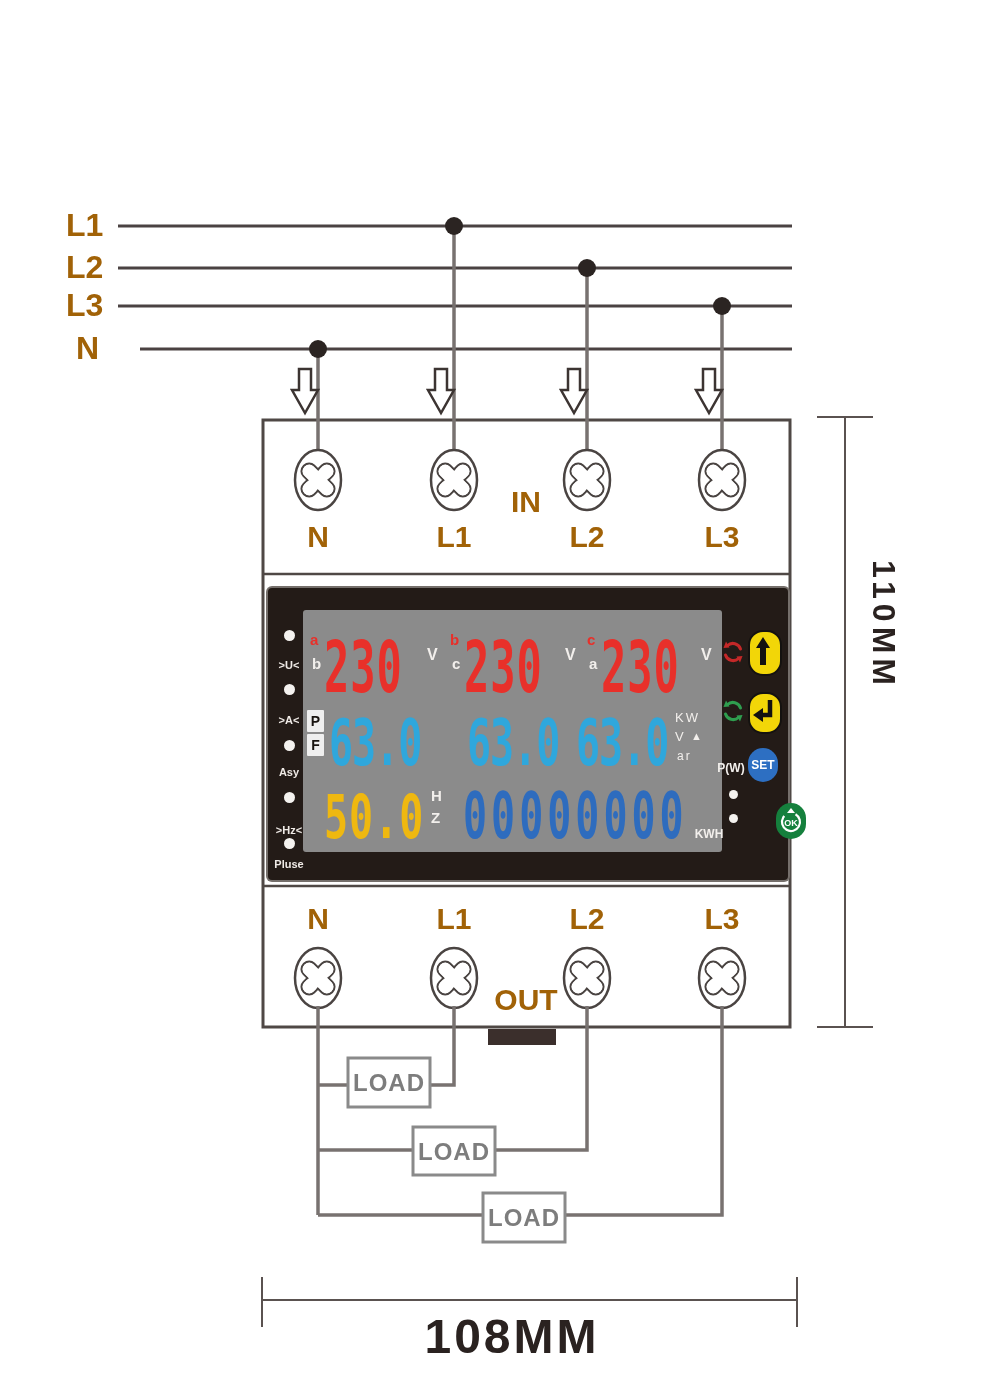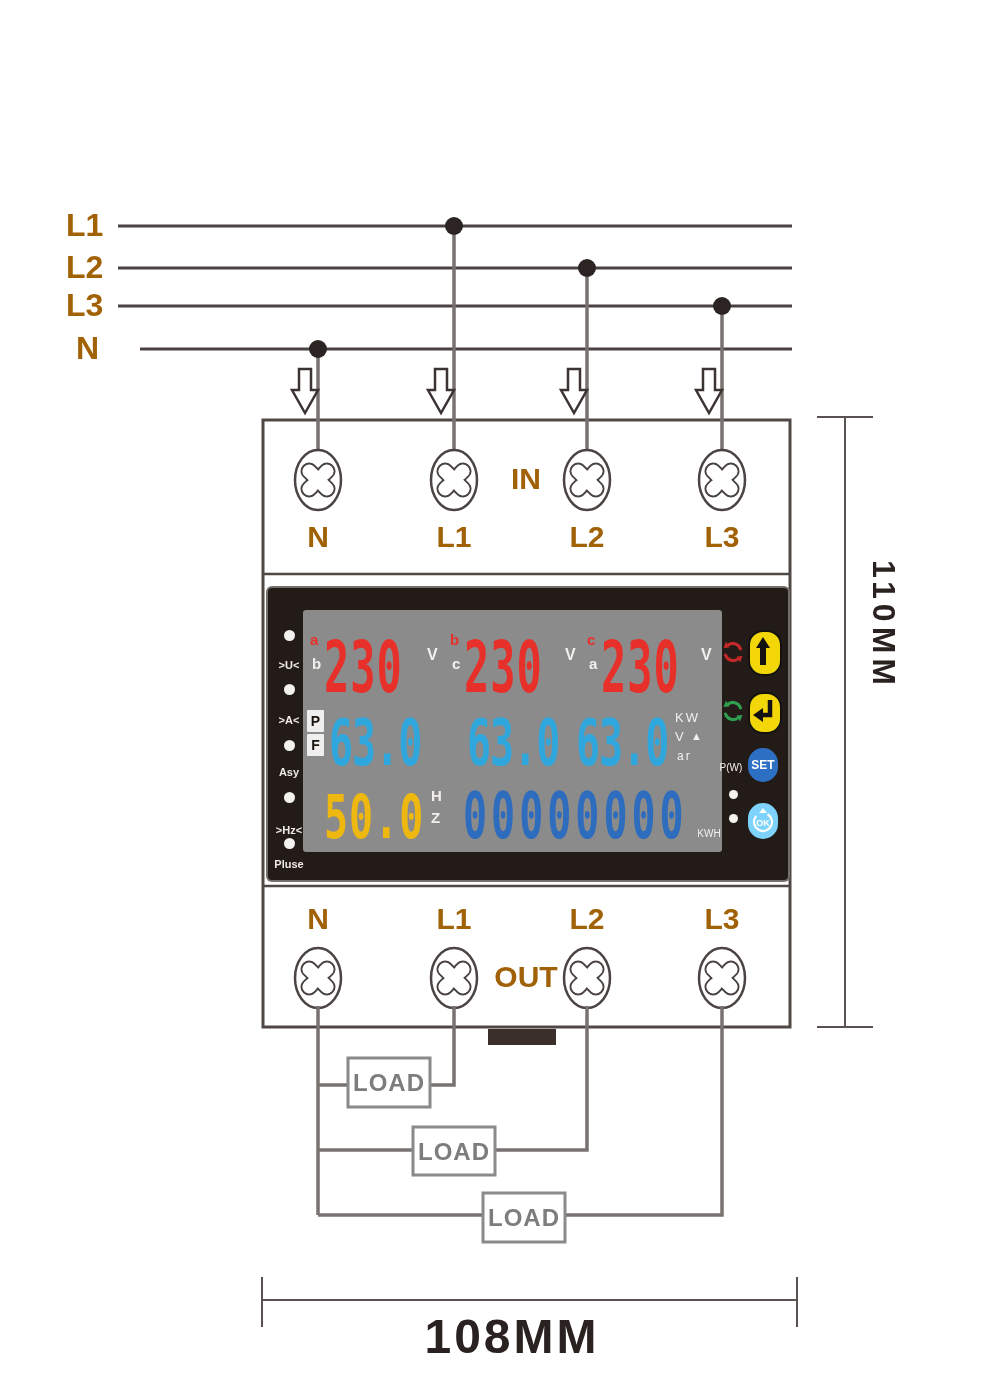--- a/index.html
+++ b/index.html
@@ -4,21 +4,21 @@
 <style>
   html,body{margin:0;padding:0;background:#fff;}
   .canvas{position:relative;width:1000px;height:1384px;background:#fff;overflow:hidden;
           font-family:"Liberation Sans",sans-serif;}
   .layer{position:absolute;left:0;top:0;}
   .title{position:absolute;left:0;right:0;top:58px;margin:0;text-align:center;
          font-size:66px;font-weight:bold;color:#231815;letter-spacing:0px;}
   .lbl{position:absolute;font-weight:bold;color:#a16207;}
   .feed-lbl{font-size:32px;line-height:34px;}
   .term-lbl{font-size:30px;line-height:30px;transform:translate(-50%,-50%);}
-  .io-lbl{font-size:30px;line-height:30px;transform:translate(-50%,-50%);}
+  .io-lbl{font-size:30px;line-height:30px;transform:translate(-50%,-50%);margin-top:23px;}
   .load-lbl{font-size:24px;line-height:24px;color:#7d7d7d;letter-spacing:1px;
             transform:translate(-50%,-50%);}
   .dim-lbl{font-size:48px;line-height:36px;color:#2a2220;letter-spacing:3px;
            transform:translate(-50%,-50%);}
   .dim-lbl.rot{font-size:32px;letter-spacing:5px;transform:translate(-50%,-50%) rotate(90deg);}
   
   .panel{position:absolute;left:268px;top:588px;width:520px;height:292px;
          background:#231b17;border-radius:4px;box-shadow:0 0 0 2px #756f6b;}
   .panel *{position:absolute;}
   .led{width:11px;height:11px;border-radius:50%;background:#f4f2ef;}
@@ -29,22 +29,22 @@
        transform-origin:top left;white-space:pre;}
   .c-red{color:#e8302a}.c-cyan{color:#2fa7dc}.c-blue{color:#2e6cbe}.c-yel{color:#efb810}
   .lcd-sm{font-size:15px;font-weight:bold;color:#f2efec;line-height:15px;}
   .lcd-sm.red{color:#e8302a;}
   .pfbox{width:17px;height:22px;background:#efefef;color:#18130f;font-size:14px;
          font-weight:bold;text-align:center;line-height:22px;border-radius:1px;}
   .unit-sm{font-size:13px;font-weight:normal;color:#f2efec;letter-spacing:2px;line-height:13px;}
   .btn{border-radius:15px;}
   .btn-yel{background:#f2d608;border:2px solid #141210;}
   .btn-blue{background:#2d6fc2;color:#fff;font-weight:bold;font-size:12px;text-align:center;}
-  .btn-org{background:#7dd3fc;}
-  .pw-lbl,.kwh-lbl{font-size:10px;font-weight:normal;color:#f2efec;width:34px;text-align:center;
+  .btn-org{background:#15803d;margin-left:28px;}
+  .pw-lbl,.kwh-lbl{font-size:12px;font-weight:bold;color:#f2efec;width:34px;text-align:center;
                    line-height:12px;}
   .pled{width:9px;height:9px;border-radius:50%;background:#f4f2ef;}
 </style>
 </head>
 <body>
 
 <div class="canvas">
 
   <svg class="layer" width="1000" height="1384" viewBox="0 0 1000 1384">
     <defs>

